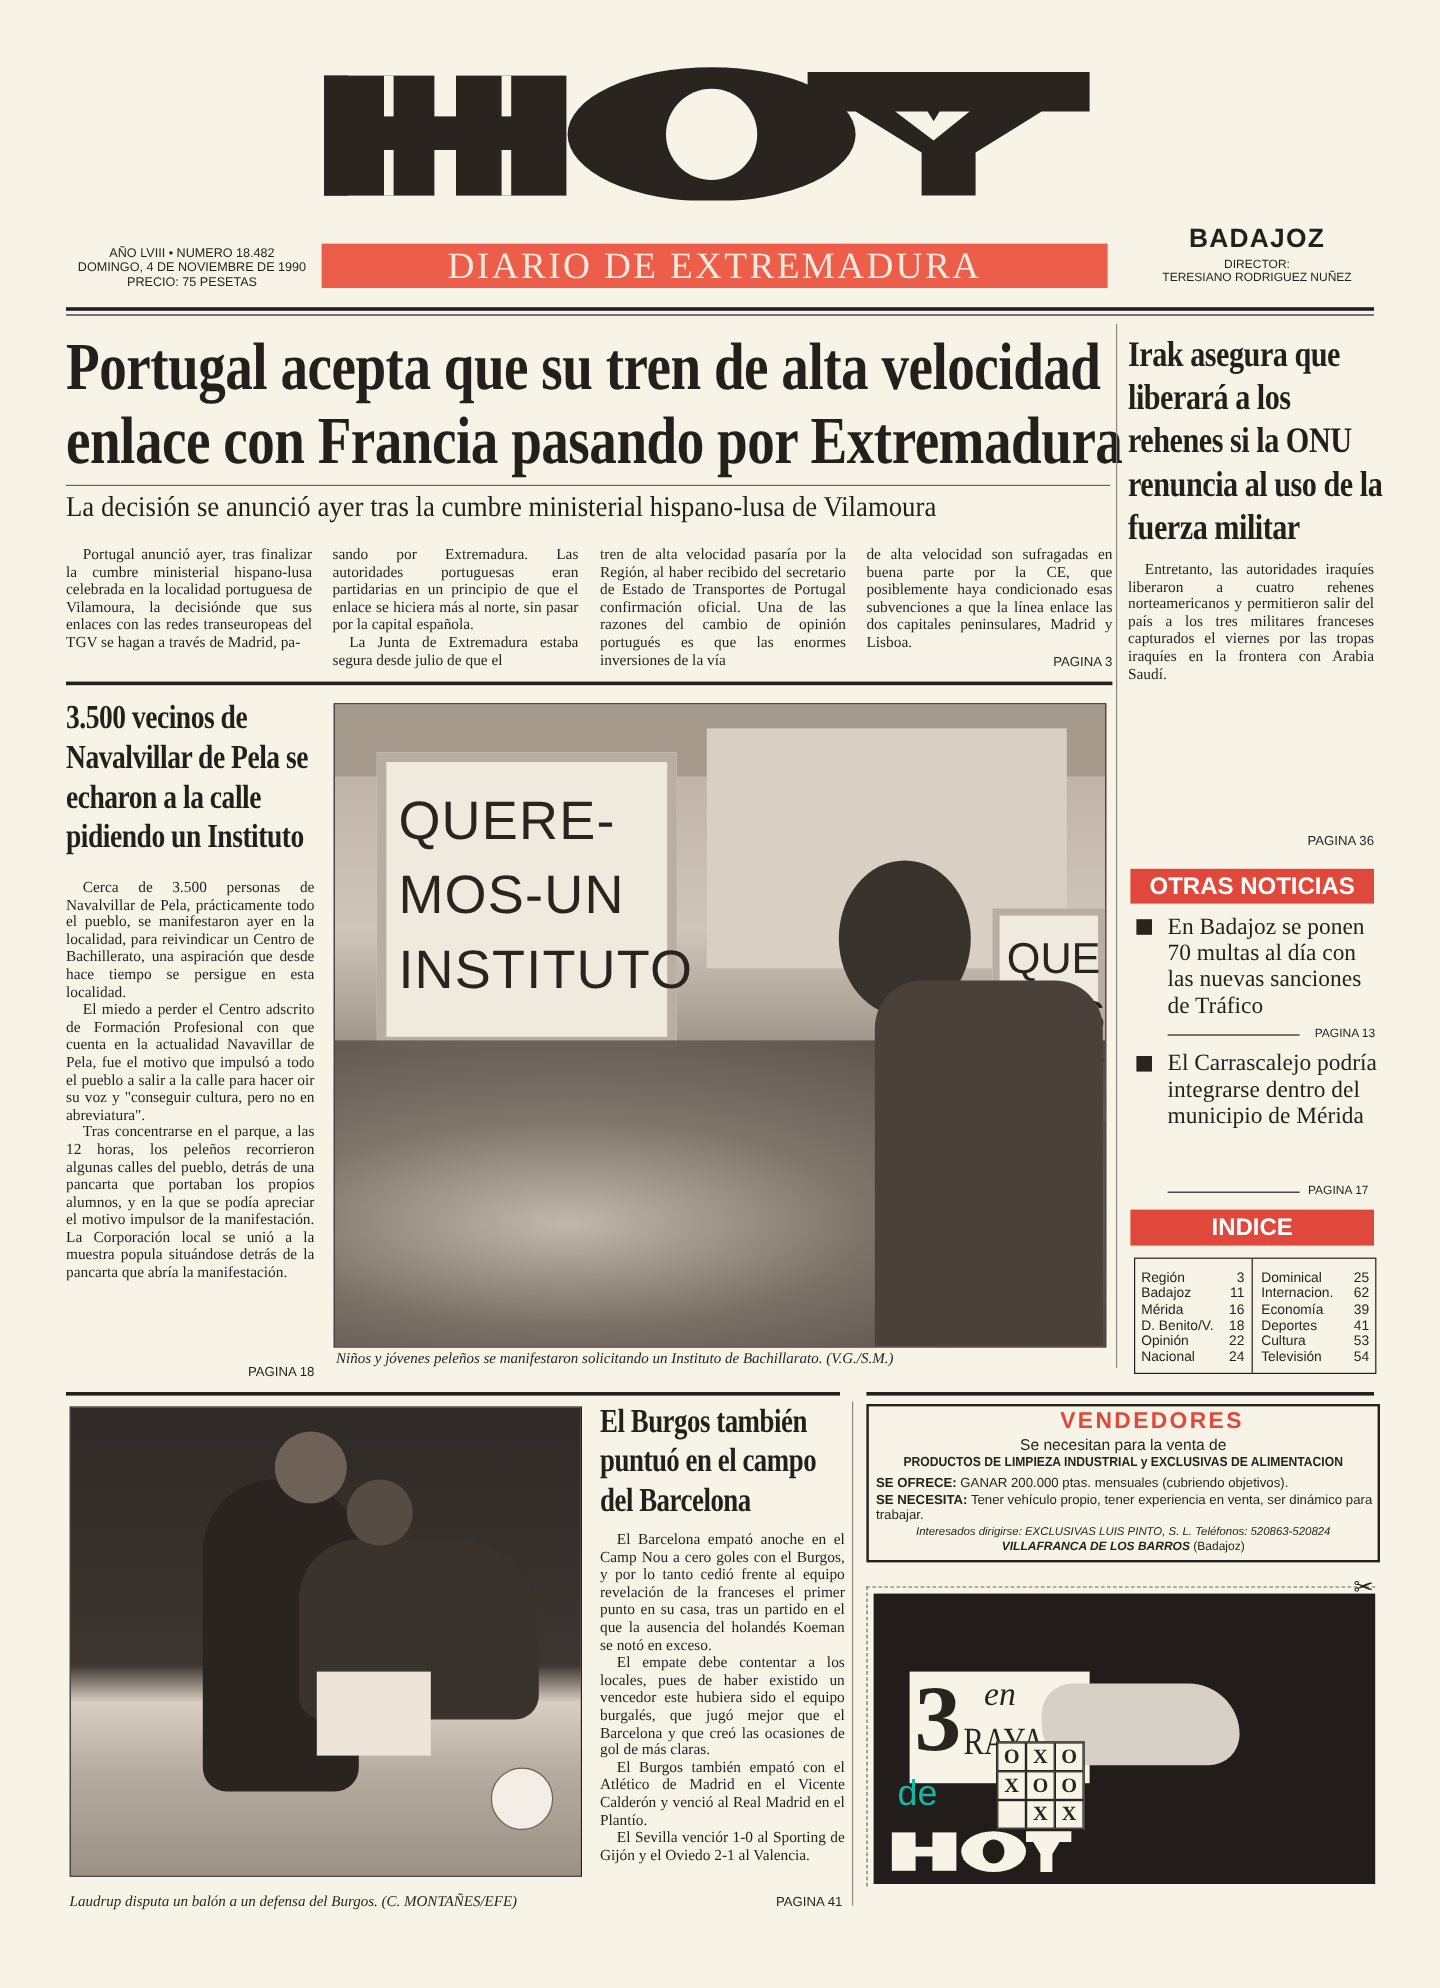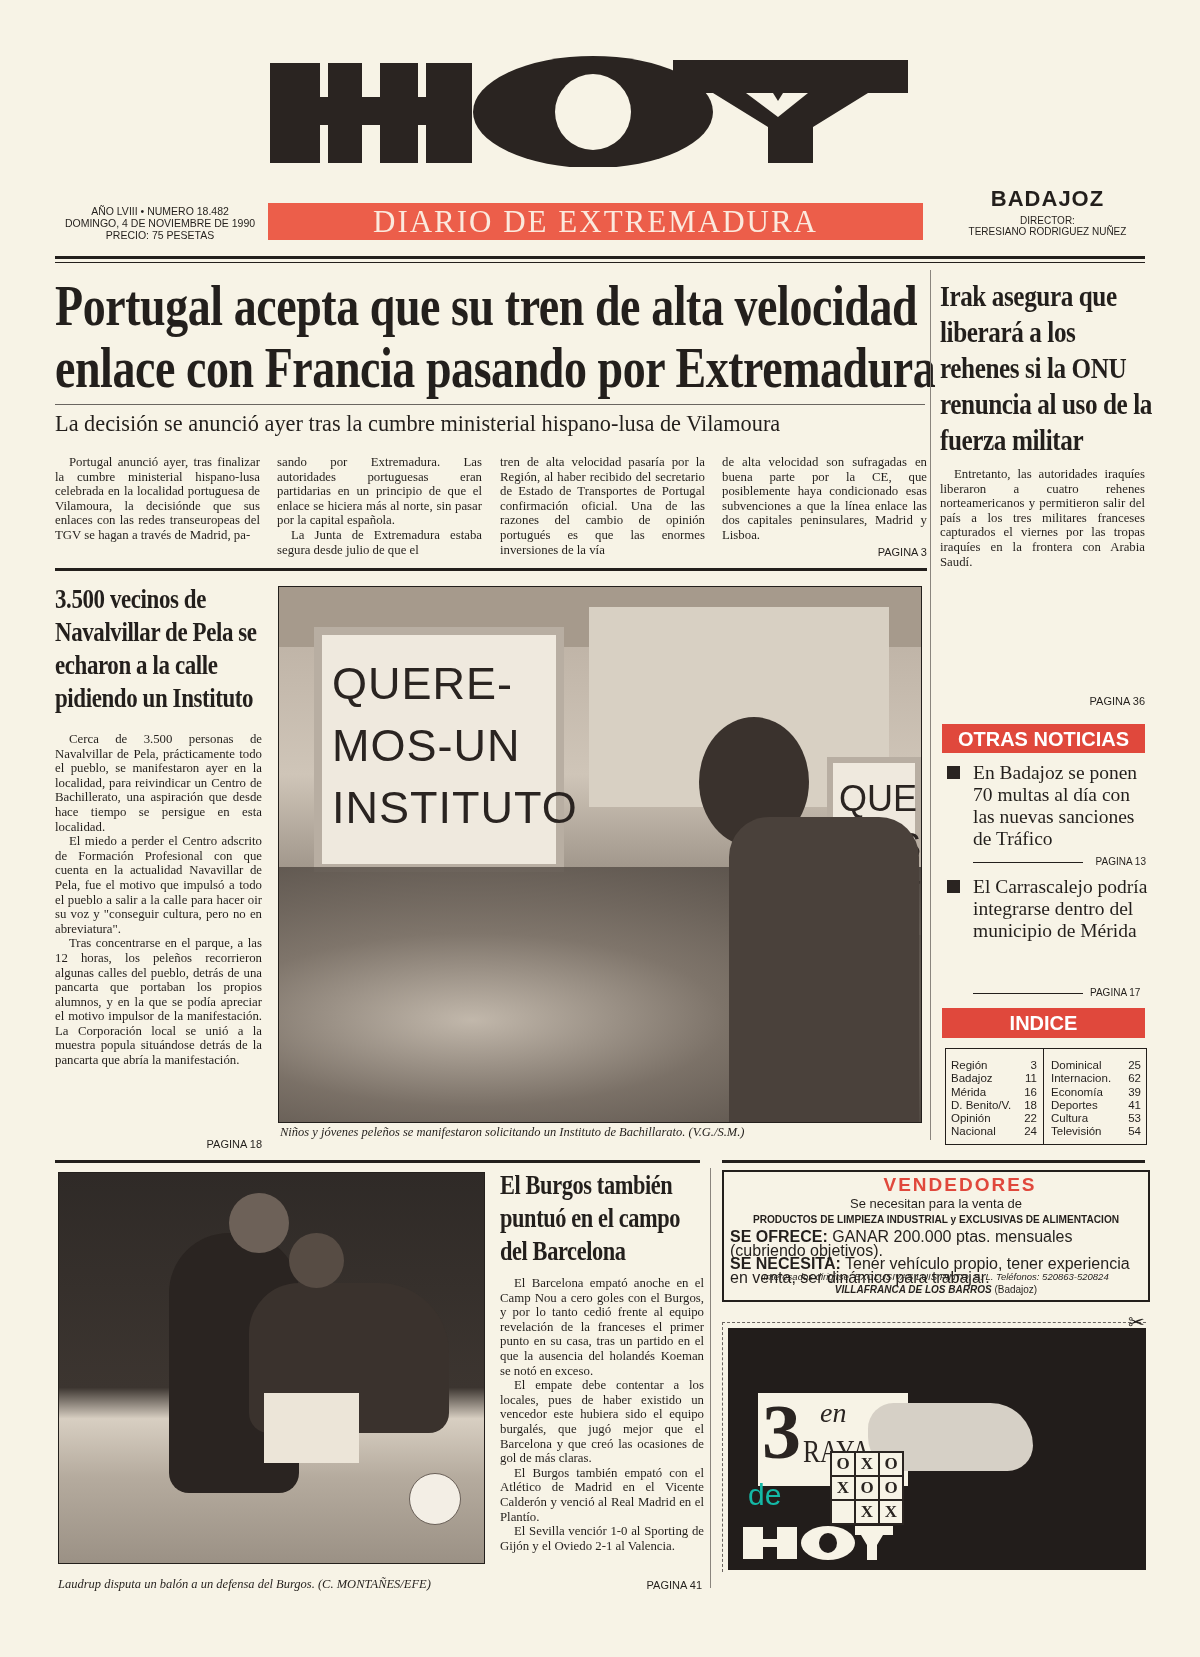--- a/index.html
+++ b/index.html
@@ -225,21 +225,21 @@
   <p>El Burgos también empató con el Atlético de Madrid en el Vicente Calderón y venció al Real Madrid en el Plantío.</p>
   <p>El Sevilla venciór 1-0 al Sporting de Gijón y el Oviedo 2-1 al Valencia.</p>
 </div>
 <div class="abs pagina" style="left:600px;top:1579px;width:102px;">PAGINA 41</div>
 <div class="rule" style="left:710px;top:1168px;width:1px;height:420px;background:#8a857e;"></div>
 
 <div class="abs" id="ad">
   <div class="sans" style="position:absolute;left:0;top:2px;width:424px;text-align:center;color:#e0483c;font-weight:bold;font-size:19px;letter-spacing:2px;margin-left:24px;">VENDEDORES</div>
   <div class="sans" style="position:absolute;left:0;top:24px;width:424px;text-align:center;font-size:13px;">Se necesitan para la venta de</div>
   <div class="sans" style="position:absolute;left:0;top:41px;width:424px;text-align:center;font-size:11px;font-weight:bold;transform:scaleX(0.92);transform-origin:center top;white-space:nowrap;">PRODUCTOS DE LIMPIEZA INDUSTRIAL y EXCLUSIVAS DE ALIMENTACION</div>
-  <div class="sans" style="position:absolute;left:6px;top:58px;width:414px;font-size:16px;line-height:13.5px;">
+  <div class="sans" style="position:absolute;left:6px;top:58px;width:414px;font-size:11px;line-height:13.5px;">
     <b>SE OFRECE:</b> <span>GANAR 200.000 ptas. mensuales (cubriendo objetivos).</span><br>
     <b>SE NECESITA:</b> <span>Tener vehículo propio, tener experiencia en venta, ser dinámico para trabajar.</span>
   </div>
   <div class="sans" style="position:absolute;left:0;top:99px;width:424px;text-align:center;font-size:9.5px;font-style:italic;">Interesados dirigirse: EXCLUSIVAS LUIS PINTO, S. L. Teléfonos: 520863-520824</div>
   <div class="sans" style="position:absolute;left:0;top:112px;width:424px;text-align:center;font-size:10px;">
     <b style="font-style:italic">VILLAFRANCA DE LOS BARROS</b> <span>(Badajoz)</span>
   </div>
 </div>
 
 <div class="abs" style="left:722px;top:1322px;width:424px;height:0;border-top:1.5px dashed #6a6560;"></div>

